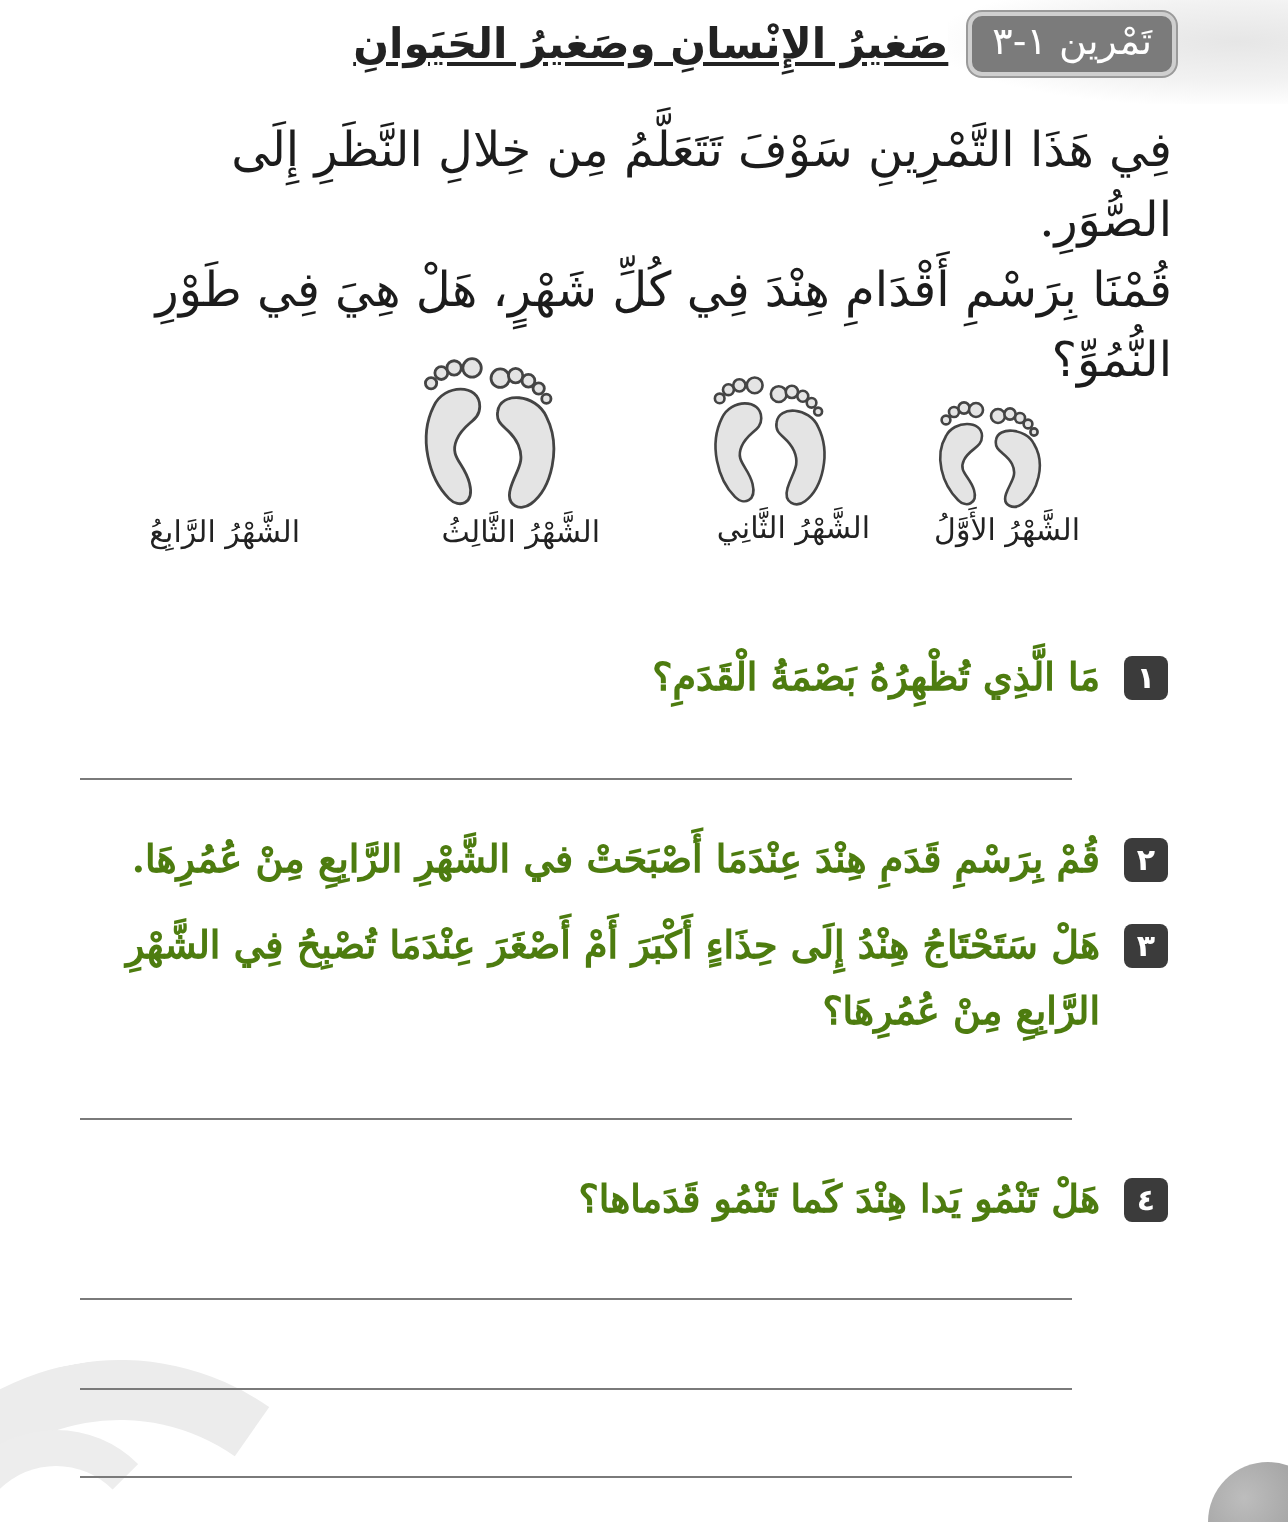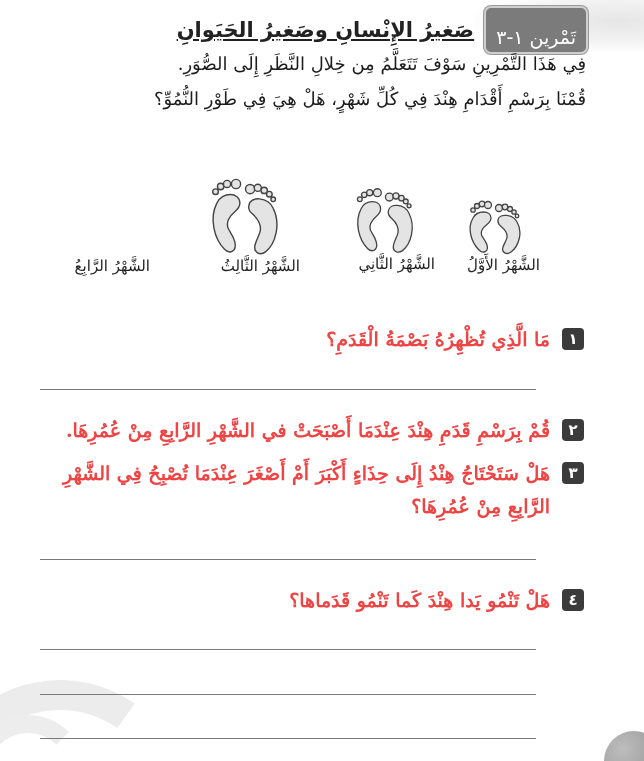--- a/index.html
+++ b/index.html
@@ -16,38 +16,38 @@
   .arc1 { left:-70px; top:680px; width:200px; height:200px; border-width:30px; border-color:#ececec transparent transparent #ececec; transform:rotate(-10deg); }
   .arc2 { left:-30px; top:715px; width:80px; height:80px; border-width:18px; border-color:#ededed transparent transparent #ededed; }
   .deco-corner {
     position:absolute; right:-20px; bottom:-30px; width:60px; height:60px; border-radius:50%;
     background:radial-gradient(circle at 30% 30%, #bdbdbd, #8a8a8a);
   }
 
   .header { position:absolute; top:6px; right:56px; display:flex; align-items:center; direction:rtl; gap:10px; }
   .ex-badge {
     background:#7b7b7b; color:#fff; border:2px solid #cfcfcf; border-radius:7px;
-    padding:18px 10px 4px; font-size:19px; line-height:22px; box-shadow:0 0 0 1px #9a9a9a;
+    padding:2px 10px 4px; font-size:19px; line-height:22px; box-shadow:0 0 0 1px #9a9a9a;
   }
   .title { font-size:21px; font-weight:bold; color:#222;text-decoration:underline; }
 
-  .intro { position:absolute; right:58px; top:46px; width:540px; direction:rtl; text-align:right;
-    font-family:"DejaVu Serif", serif; font-size:18px; line-height:35px; }
+  .intro { position:absolute; right:58px; top:58px; width:540px; direction:rtl; text-align:right;
+    font-family:"DejaVu Serif", serif; font-size:24px; line-height:35px; }
 
   .feet { position:absolute; top:180px; left:0; width:644px; height:110px; }
   .month { position:absolute; text-align:right; }
   .month .lbl { display:block; font-family:"DejaVu Serif", serif; font-size:15px; color:#222; white-space:nowrap; direction:rtl; }
   .foot-svg { display:block; margin:0 auto; }
 
   .q { position:absolute; right:60px; direction:rtl; display:flex; align-items:flex-start; gap:12px; }
   .num {
     flex:none; width:22px; height:22px; background:#3b3b3b; color:#fff; border-radius:4px;
     font-size:15px; font-weight:bold; text-align:center; line-height:22px; margin-top:5px;
   }
-  .qtext { font-family:"DejaVu Serif", serif; font-weight:bold; font-size:19px; line-height:33px; color:#ef4444; text-align:right; }
+  .qtext { font-family:"DejaVu Serif", serif; font-weight:bold; font-size:19px; line-height:33px; color:#4d7c0f; text-align:right; }
 
   .answer-line { position:absolute; left:40px; width:496px; height:0; border-top:1.5px solid #7a7a7a; }
 </style>
 </head>
 <body>
 
 <div class="deco-topright"></div>
 <div class="deco-arc arc1"></div>
 <div class="deco-arc arc2"></div>
 <div class="deco-corner"></div>

